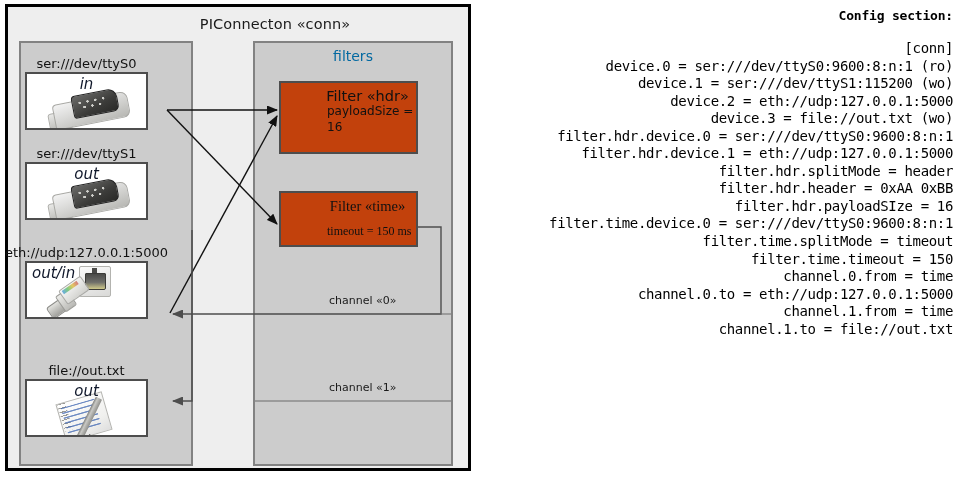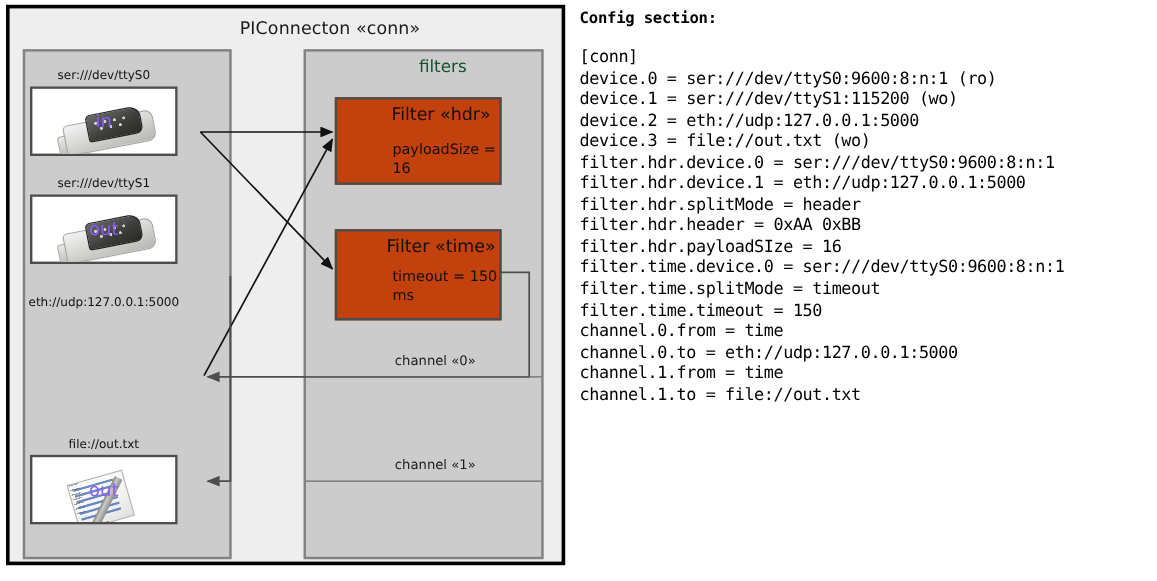--- a/index.html
+++ b/index.html
@@ -57,63 +57,64 @@
     height: 425px;
   }
   #filters-box {
     left: 253px;
     top: 41px;
     width: 200px;
     height: 425px;
   }
   .gray-title {
     position: absolute;
-    left: 16px;
+    left: 0;
     top: 5px;
     width: 100%;
     text-align: center;
     font-size: 14px;
-    color: #14532d;
+    color: #0369a1;
   }
 
   
   .device {
     position: absolute;
     left: 25px;
     width: 123px;
   }
   .device-caption {
-    font-size: 10px;
+    font-size: 13px;
     color: #111111;
     text-align: center;
     line-height: 15px;
     white-space: nowrap;
   }
   .device-caption.wide {
     margin-left: -21px;
     width: 165px;
   }
   .device-tile {
     position: relative;
     height: 58px;
     background: #ffffff;
     border: 2px solid #4d4d4d;
     box-sizing: border-box;
     margin-top: 1px;
     overflow: hidden;
   }
   .device-tile .tile-label {
     position: absolute;
-    top: 18px;
+    top: 1px;
     left: 0;
     width: 100%;
     text-align: center;
     font-size: 15px;
-    color: #8b5cf6;
+    color: #0f172a;
     z-index: 3;
+    font-style: italic;
   }
   .device-tile.left-label .tile-label {
     text-align: left;
     left: 5px;
     width: auto;
   }
   .tile-art {
     position: absolute;
     z-index: 2;
   }
@@ -318,20 +319,21 @@
     height: 484px;
     pointer-events: none;
   }
 
   
   #config-panel {
     position: absolute;
     left: 483px;
     top: 8px;
     width: 470px;
+    text-align: right;
   }
   #config-heading {
     font-family: "DejaVu Sans Mono", monospace;
     font-size: 13px;
     font-weight: bold;
     color: #000000;
     letter-spacing: -0.2px;
   }
   #config-lines {
     margin-top: 17px;
@@ -376,20 +378,33 @@
         <div class="tail"></div>
           <div class="shell"></div>
           <div class="hood"></div>
           <div class="pins"></div>
       </div>
     </div>
   </div>
 
   <div class="device" style="top:245px;">
     <div class="device-caption wide">eth://udp:127.0.0.1:5000</div>
+    <div class="device-tile left-label">
+      <div class="tile-label">out/in</div>
+      <div class="tile-art rj45-jack">
+        <div class="notch"></div>
+          <div class="port"></div>
+      </div>
+      <div class="tile-art rj45-plug">
+        <div class="cable"></div>
+          <div class="boot"></div>
+          <div class="body"></div>
+          <div class="stripe"></div>
+      </div>
+    </div>
   </div>
 
   <div class="device" style="top:363px;">
     <div class="device-caption">file://out.txt</div>
     <div class="device-tile">
       <div class="tile-label">out</div>
       <div class="tile-art doc-art">
         <div class="sheet"></div>
           <div class="ruler"></div>
           <div class="lines"></div>
@@ -398,24 +413,24 @@
       </div>
     </div>
   </div>
 
   <div class="gray-box" id="filters-box">
     <div class="gray-title">filters</div>
   </div>
 
   <div class="filter-tile" style="left:279px; top:81px; height:73px;">
     <div class="filter-name">Filter «hdr»</div>
-    <div class="filter-props" style="margin-top:13px;">payloadSize = 16</div>
-  </div>
-
-  <div class="filter-tile" style="left:279px; top:191px; height:76px;">
+    <div class="filter-props" style="margin-top:0;">payloadSize = 16</div>
+  </div>
+
+  <div class="filter-tile" style="left:279px; top:191px; height:56px;font-family:Liberation Serif, serif;">
     <div class="filter-name">Filter «time»</div>
     <div class="filter-props">timeout = 150 ms</div>
   </div>
 
   <div class="channel-label" style="left:329px; top:294px;">channel «0»</div>
   <div class="channel-label" style="left:329px; top:381px;text-align:right;">channel «1»</div>
 
   <svg id="wires" viewBox="0 0 964 484">
     <defs>
       <marker id="ah" markerWidth="11" markerHeight="9" refX="10" refY="4.5" orient="auto" markerUnits="userSpaceOnUse">

